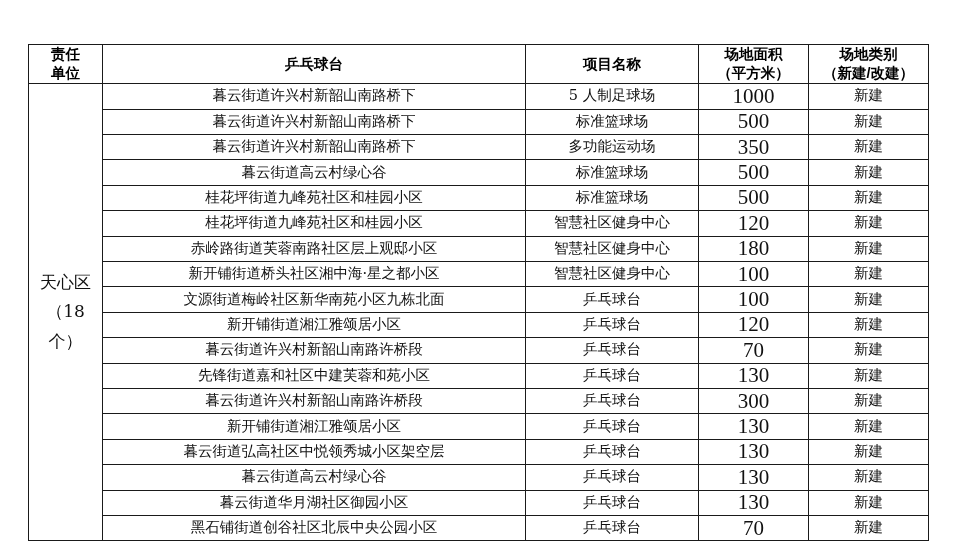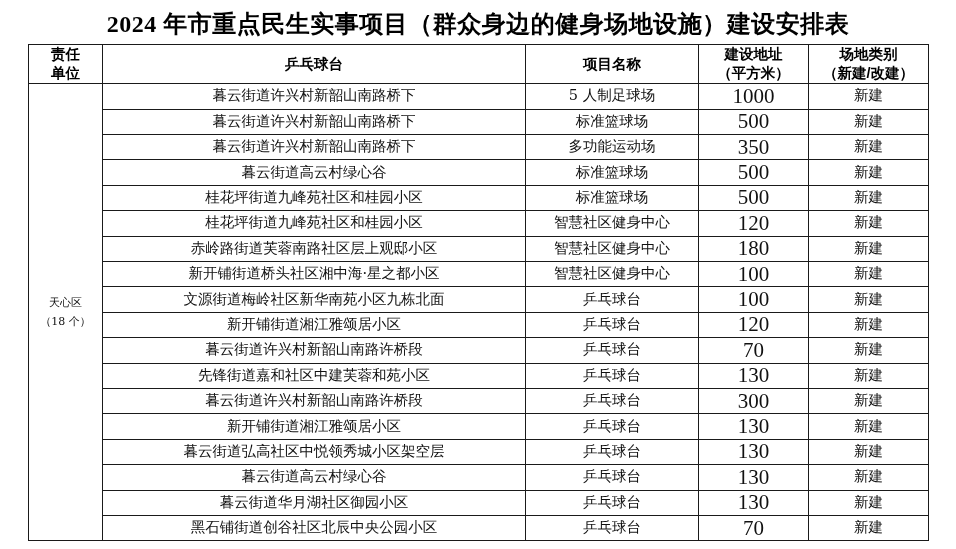--- a/index.html
+++ b/index.html
@@ -57,48 +57,47 @@
   }
   .plan-table tbody td {
     height: 24.4px;
     font-size: 14.5px;
     line-height: 1.1;
     white-space: nowrap;
   }
   .plan-table td.unit-cell {
     white-space: pre-line;
     line-height: 1.75;
-    font-size: 11px;
+    font-size: 17px;
   }
   .plan-table td.area-cell {
     font-family: "Liberation Serif", serif;
     font-size: 21px;
   }
 </style>
 </head>
 <body>
 
 <div class="page">
-  <h1 class="doc-title">2024 年市重点民生实事项目（群众身边的健身场地设施）建设安排表</h1>
 
   <table class="plan-table">
     <colgroup>
       <col style="width:74px">
       <col style="width:423px">
       <col style="width:173px">
       <col style="width:110px">
       <col style="width:120px">
     </colgroup>
     <thead>
       <tr>
         <th>责任
 单位</th>
         <th>乒乓球台</th>
         <th>项目名称</th>
-        <th>建设地址
+        <th>场地面积
 （平方米）</th>
         <th>场地类别
 （新建/改建）</th>
       </tr>
     </thead>
     <tbody>
       <tr>
         <td class="unit-cell" rowspan="18">天心区
 （18 个）</td>
         <td>暮云街道许兴村新韶山南路桥下</td>

